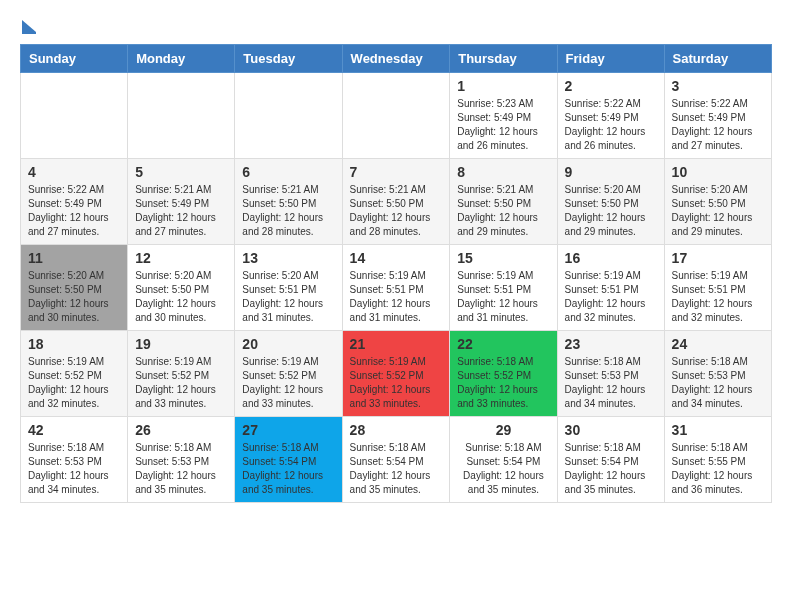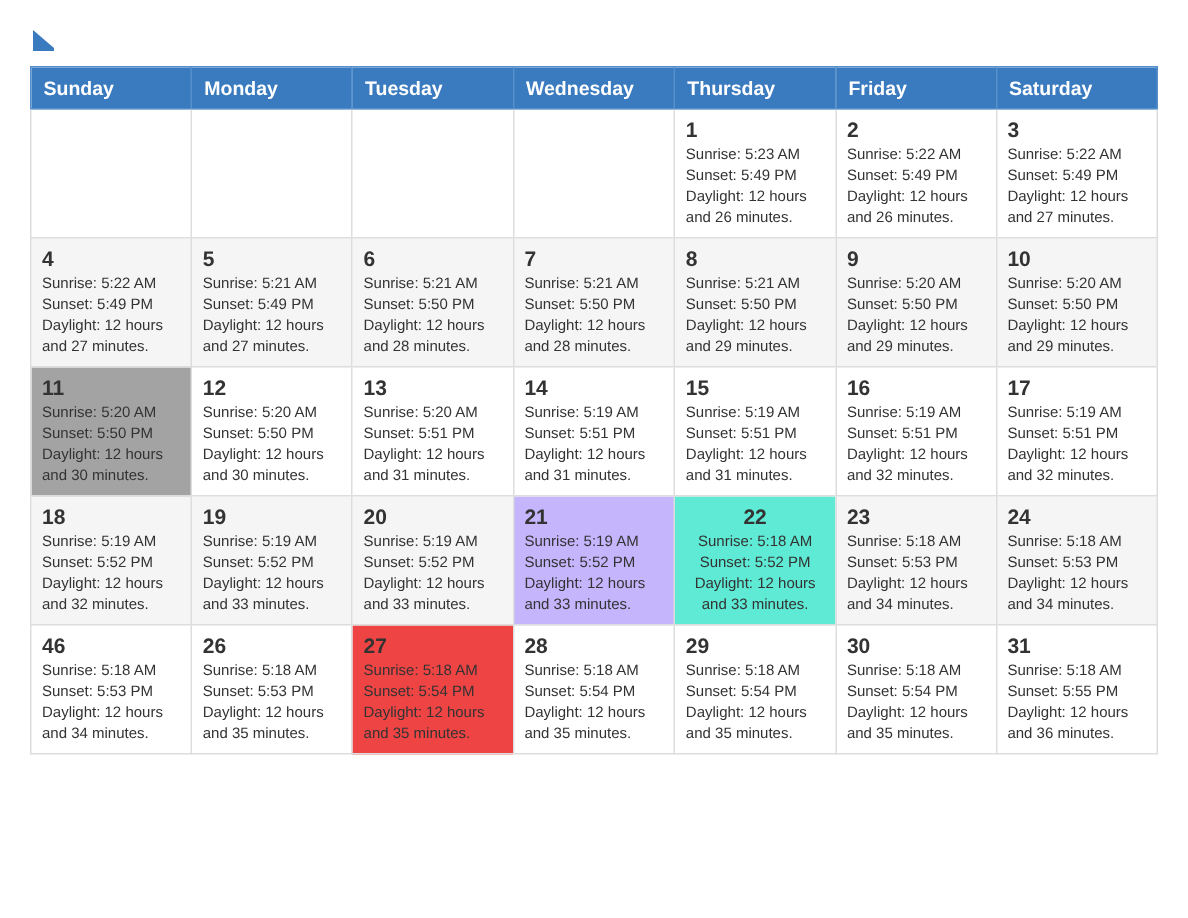--- a/index.html
+++ b/index.html
@@ -257,71 +257,71 @@
           <div class="day-info" style="white-space: pre-line;">Sunrise: 5:19 AM
 Sunset: 5:52 PM
 Daylight: 12 hours and 33 minutes.</div>
         </td>
         <td style="background: rgb(245, 245, 245);">
           <span class="day-number">20</span>
           <div class="day-info" style="white-space: pre-line;">Sunrise: 5:19 AM
 Sunset: 5:52 PM
 Daylight: 12 hours and 33 minutes.</div>
         </td>
-        <td style="background: #c4b5fd; margin-left: 36px;">
+        <td style="background: #ef4444; margin-left: 36px;">
           <span class="day-number">21</span>
           <div class="day-info" style="white-space: pre-line;">Sunrise: 5:19 AM
 Sunset: 5:52 PM
 Daylight: 12 hours and 33 minutes.</div>
         </td>
-        <td style="background: #5eead4; text-align: center;">
+        <td style="background: #22c55e;">
           <span class="day-number">22</span>
           <div class="day-info" style="white-space: pre-line;">Sunrise: 5:18 AM
 Sunset: 5:52 PM
 Daylight: 12 hours and 33 minutes.</div>
         </td>
         <td style="background: rgb(245, 245, 245);">
           <span class="day-number">23</span>
           <div class="day-info" style="white-space: pre-line;">Sunrise: 5:18 AM
 Sunset: 5:53 PM
 Daylight: 12 hours and 34 minutes.</div>
         </td>
         <td style="background: rgb(245, 245, 245);">
           <span class="day-number">24</span>
           <div class="day-info" style="white-space: pre-line;">Sunrise: 5:18 AM
 Sunset: 5:53 PM
 Daylight: 12 hours and 34 minutes.</div>
         </td>
       </tr>
       <tr>
         <td style="background: rgb(255, 255, 255);">
-          <span class="day-number">46</span>
+          <span class="day-number">42</span>
           <div class="day-info" style="white-space: pre-line;">Sunrise: 5:18 AM
 Sunset: 5:53 PM
 Daylight: 12 hours and 34 minutes.</div>
         </td>
         <td style="background: rgb(255, 255, 255);">
           <span class="day-number">26</span>
           <div class="day-info" style="white-space: pre-line;">Sunrise: 5:18 AM
 Sunset: 5:53 PM
 Daylight: 12 hours and 35 minutes.</div>
         </td>
-        <td style="background: #ef4444;">
+        <td style="background: #0ea5e9;">
           <span class="day-number">27</span>
           <div class="day-info" style="white-space: pre-line;">Sunrise: 5:18 AM
 Sunset: 5:54 PM
 Daylight: 12 hours and 35 minutes.</div>
         </td>
         <td style="background: rgb(255, 255, 255);">
           <span class="day-number">28</span>
           <div class="day-info" style="white-space: pre-line;">Sunrise: 5:18 AM
 Sunset: 5:54 PM
 Daylight: 12 hours and 35 minutes.</div>
         </td>
-        <td style="background: rgb(255, 255, 255);">
+        <td style="background: rgb(255, 255, 255); text-align: center;">
           <span class="day-number">29</span>
           <div class="day-info" style="white-space: pre-line;">Sunrise: 5:18 AM
 Sunset: 5:54 PM
 Daylight: 12 hours and 35 minutes.</div>
         </td>
         <td style="background: rgb(255, 255, 255); margin-top: 12px;">
           <span class="day-number">30</span>
           <div class="day-info" style="white-space: pre-line;">Sunrise: 5:18 AM
 Sunset: 5:54 PM
 Daylight: 12 hours and 35 minutes.</div>

